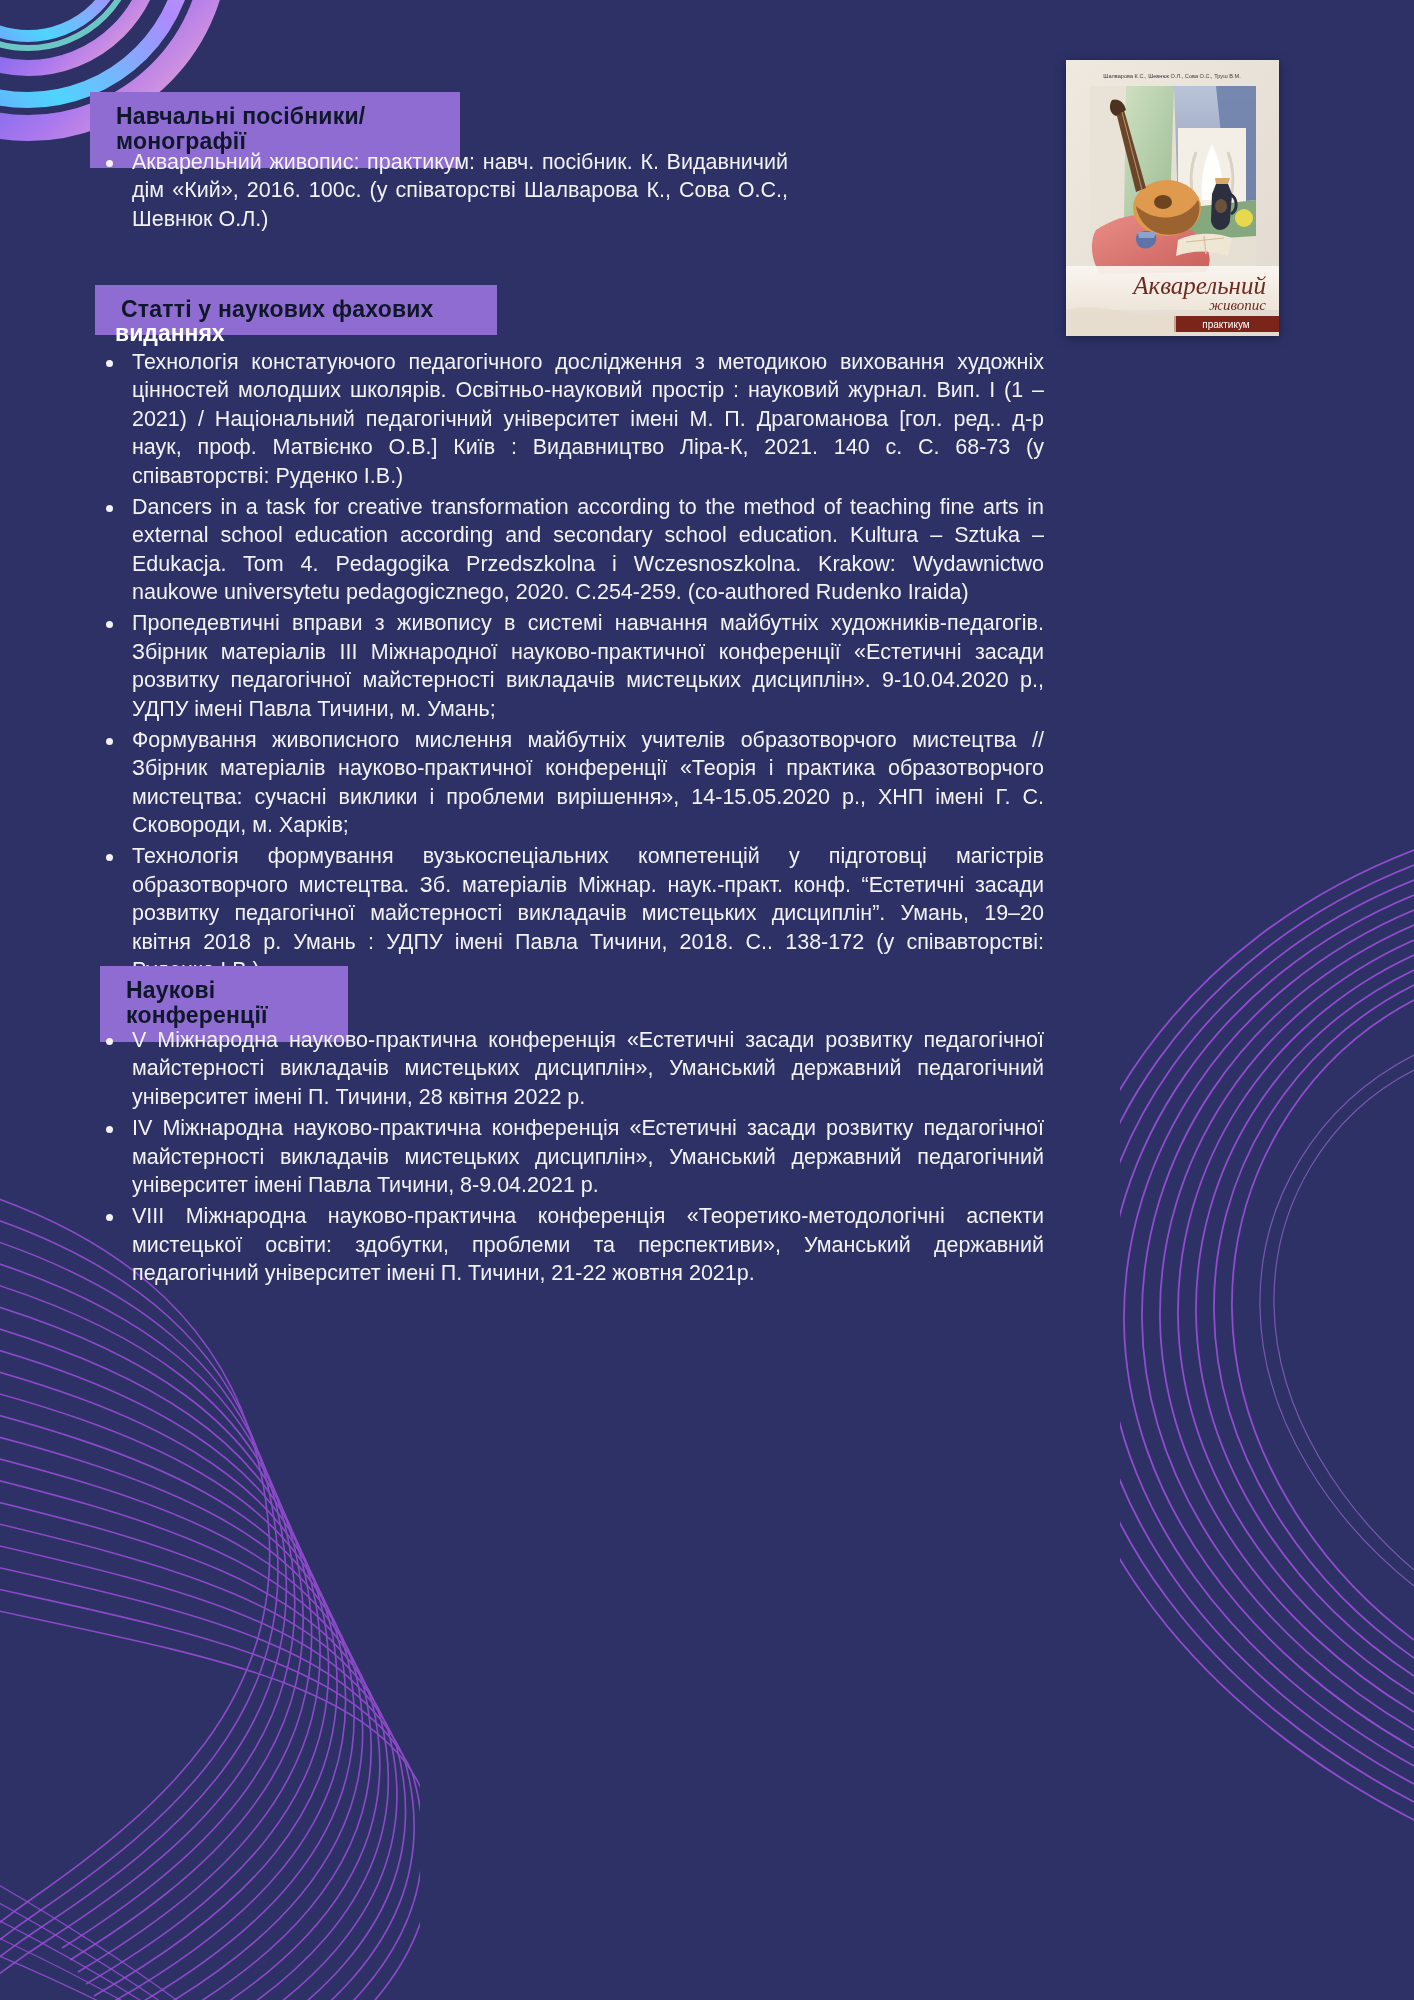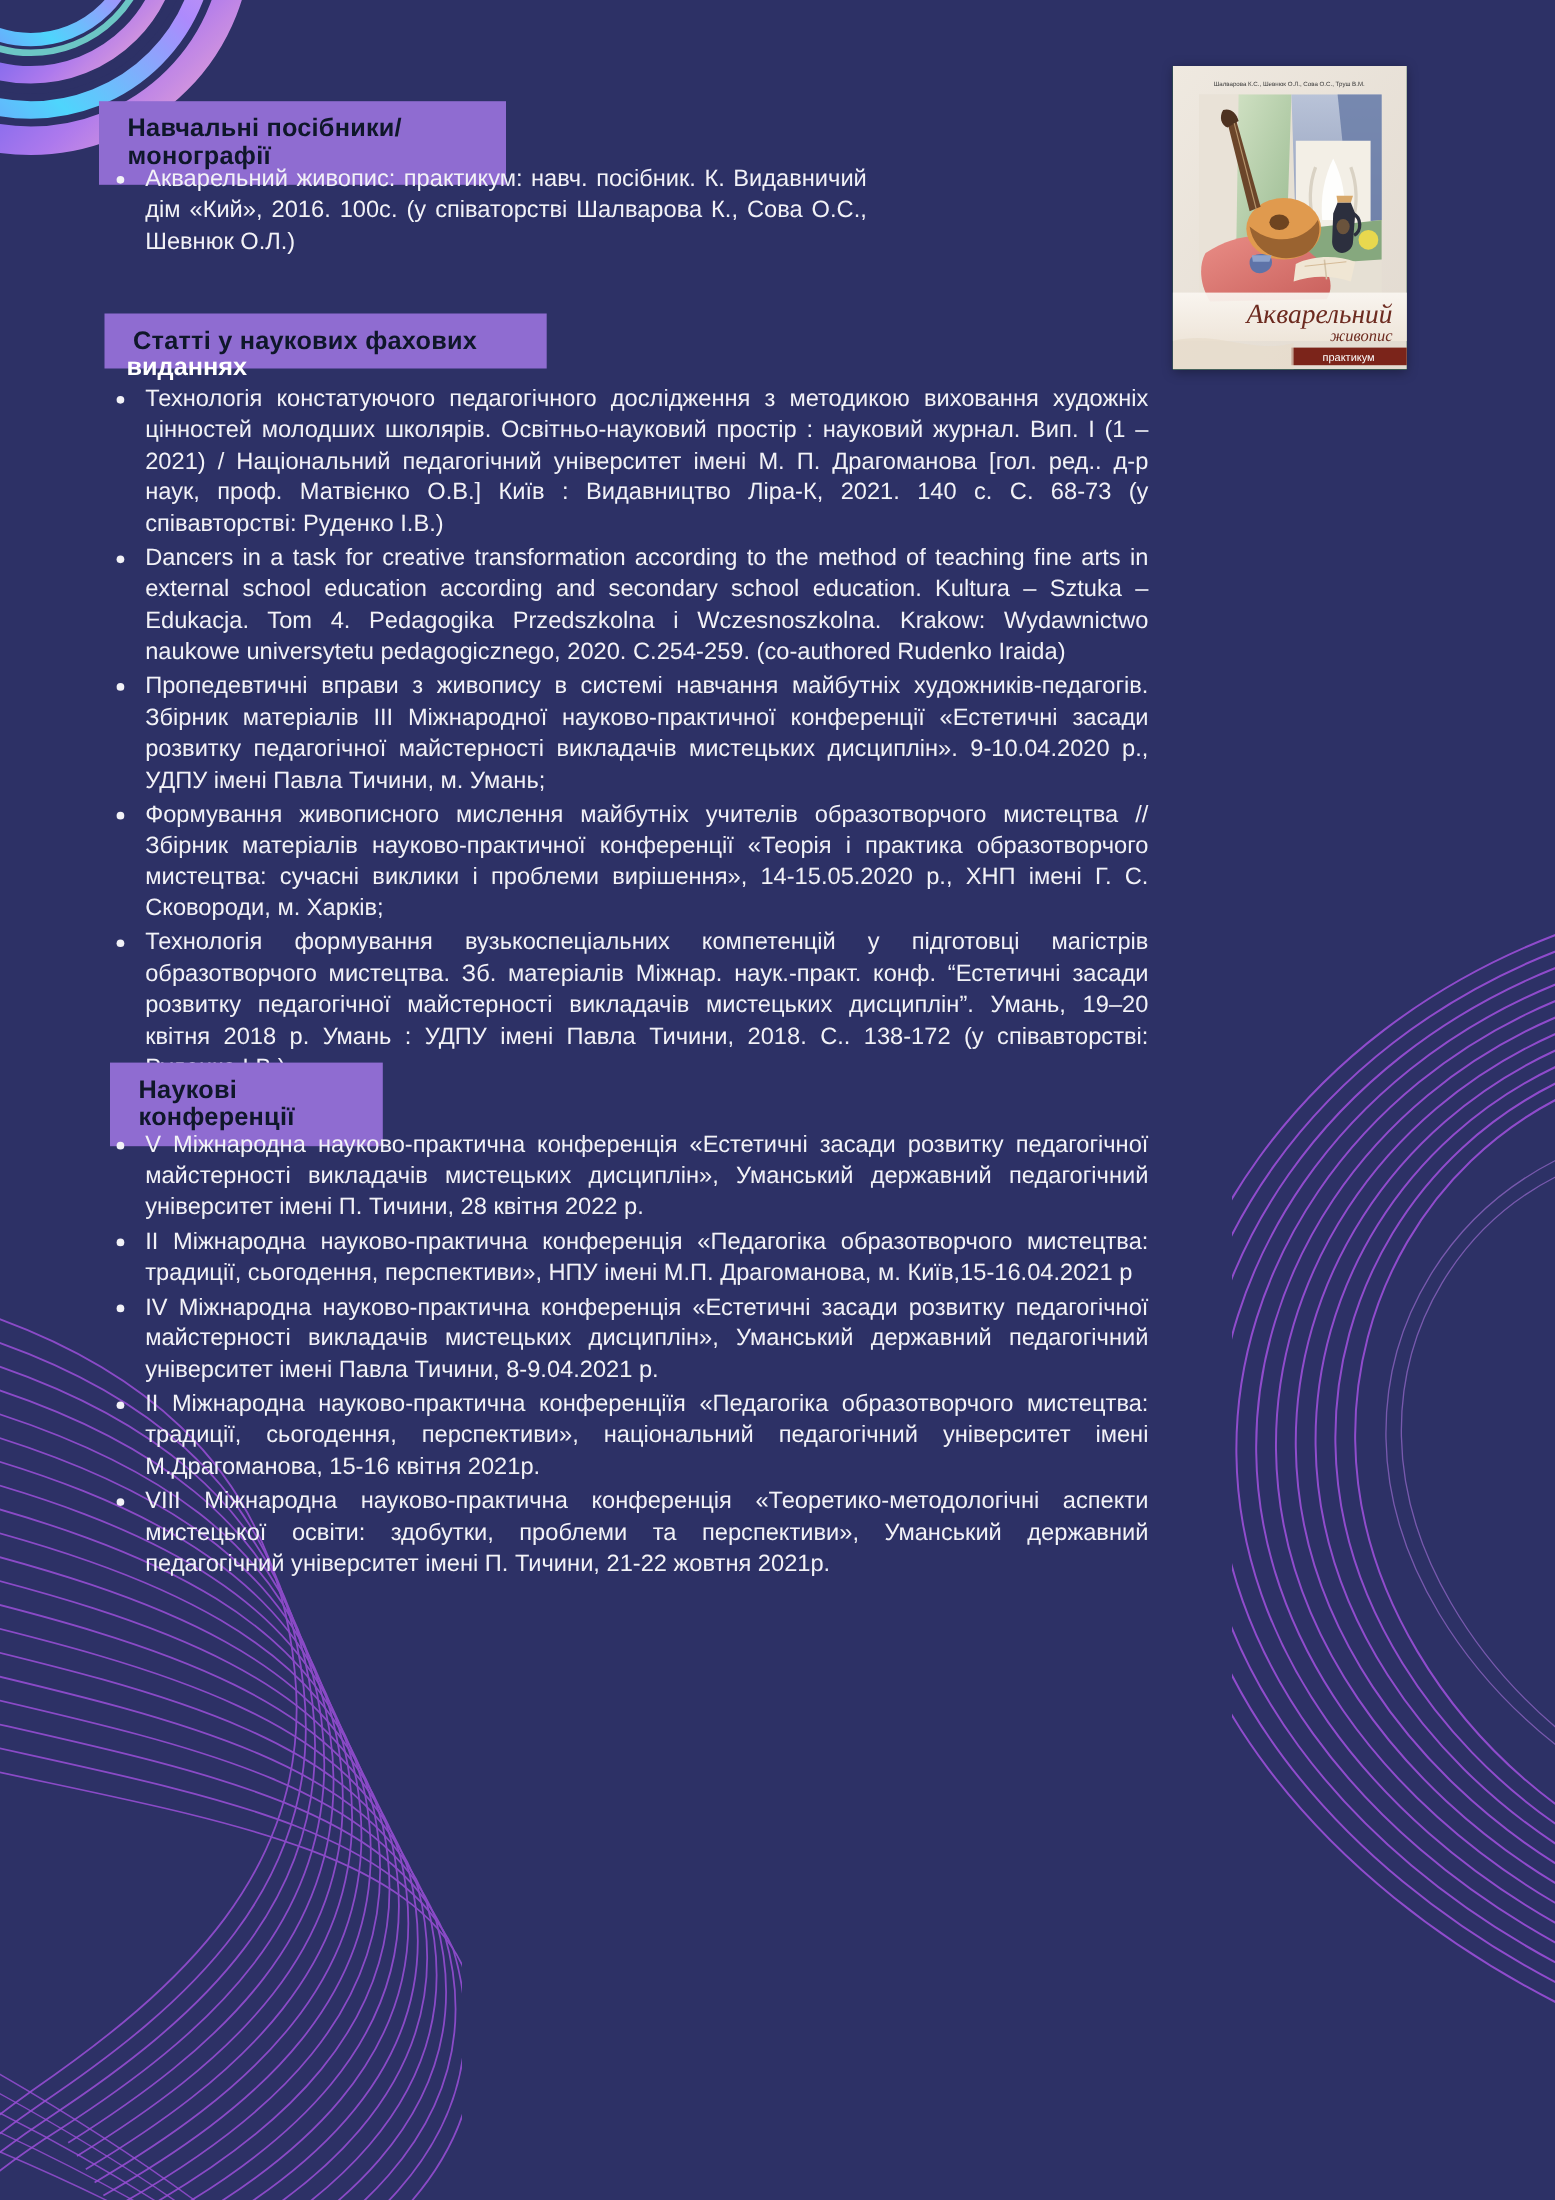--- a/index.html
+++ b/index.html
@@ -331,19 +331,17 @@
     <li>Формування живописного мислення майбутніх учителів образотворчого мистецтва // Збірник матеріалів науково-практичної конференції «Теорія і практика образотворчого мистецтва: сучасні виклики і проблеми вирішення», 14-15.05.2020 р., ХНП імені Г. С. Сковороди, м. Харків;</li>
     <li>Технологія формування вузькоспеціальних компетенцій у підготовці магістрів образотворчого мистецтва. Зб. матеріалів Міжнар. наук.-практ. конф. “Естетичні засади розвитку педагогічної майстерності викладачів мистецьких дисциплін”. Умань, 19–20 квітня 2018 р. Умань : УДПУ імені Павла Тичини, 2018.  С.. 138-172 (у співавторстві: Руденко І.В.)</li>
   </ul>
 
   <div class="badge badge-conf">
     <span>Наукові конференції</span>
   </div>
 
   <ul class="bullets conf-list">
     <li>V Міжнародна науково-практична конференція «Естетичні засади розвитку педагогічної майстерності викладачів мистецьких дисциплін», Уманський державний педагогічний університет імені П. Тичини, 28 квітня 2022 р.</li>
-    <li>II Міжнародна науково-практична конференція «Педагогіка образотворчого мистецтва: традиції, сьогодення, перспективи», НПУ імені М.П. Драгоманова, м. Київ,15-16.04.2021 р</li>
     <li>IV Міжнародна науково-практична конференція «Естетичні засади розвитку педагогічної майстерності викладачів мистецьких дисциплін»,  Уманський державний педагогічний університет імені Павла Тичини, 8-9.04.2021 р.</li>
-    <li>II Міжнародна науково-практична конференціїя «Педагогіка образотворчого мистецтва: традиції, сьогодення, перспективи», національний педагогічний університет імені М.Драгоманова, 15-16 квітня 2021р.</li>
     <li>VIII Міжнародна науково-практична конференція «Теоретико-методологічні аспекти мистецької освіти: здобутки, проблеми та перспективи», Уманський державний педагогічний університет імені П. Тичини, 21-22 жовтня 2021р.</li>
   </ul>
 
 </div>
 
 </body></html>

